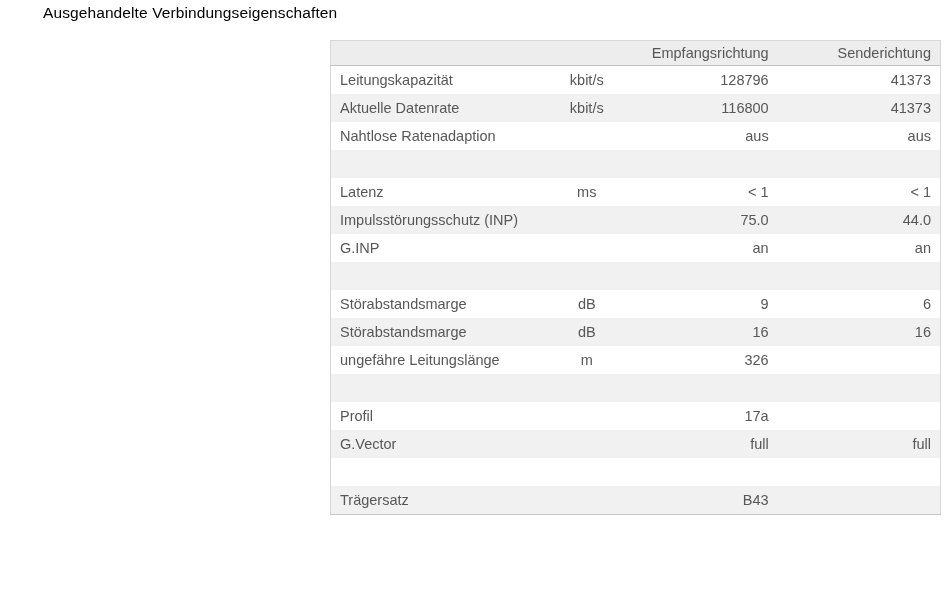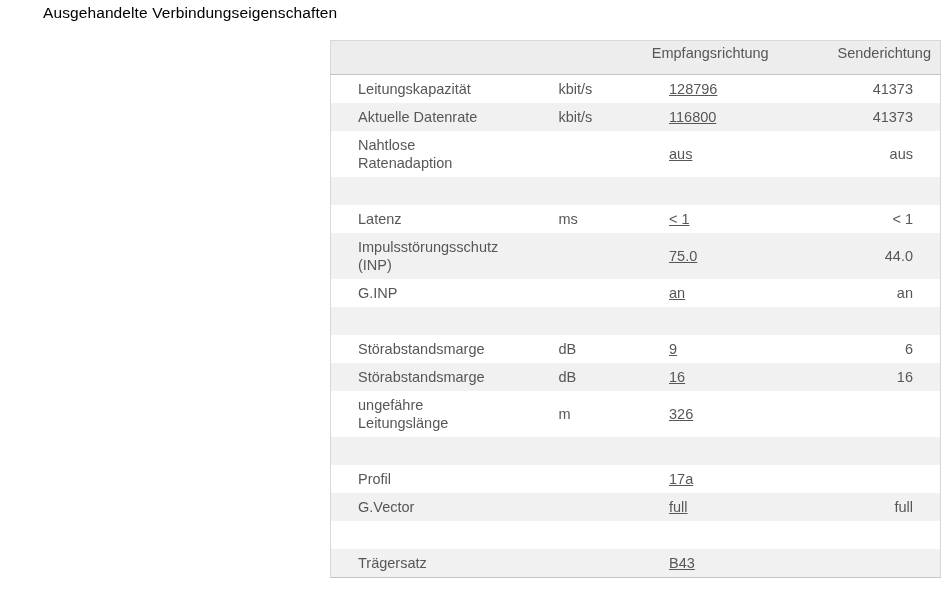--- a/index.html
+++ b/index.html
@@ -45,36 +45,36 @@
   table.props col.c-rx    { width: 135px; }
   table.props col.c-tx    { width: 162px; }
 
   table.props thead th {
     background: #ededed;
     border-bottom: 1px solid #c0c4c6;
     font-weight: normal;
     font-size: 14.5px;
     color: #575757;
     text-align: right;
-    padding: 3px 9px 12px 9px;
+    padding: 3px 9px 3px 9px;
     line-height: 18px;
     white-space: nowrap;
   }
   table.props tbody td {
-    padding: 5px 27px;
+    padding: 5px 9px;
     line-height: 18px;
     vertical-align: middle;
     overflow: hidden;
   }
   table.props tbody tr:nth-child(odd)  { background: #ffffff; }
   table.props tbody tr:nth-child(even) { background: #f1f1f1; }
 
   td.cell-label { text-align: left; padding-left: 8px; padding-right: 10px; }
-  td.cell-unit  { text-align: left; padding-left: 0;  white-space: nowrap; }
-  td.cell-rx    { padding-right: 10px; white-space: nowrap; text-decoration: underline; }
+  td.cell-unit  { text-align: center; padding-left: 0;  white-space: nowrap; }
+  td.cell-rx    { text-align: right; padding-right: 10px; white-space: nowrap; }
   td.cell-tx    { text-align: right; padding-right: 9px;  white-space: nowrap; }
 
   tr.spacer-row td { height: 18px; padding: 5px 0; }
 </style>
 </head>
 <body>
 
 <div class="screen">
 
   <div class="page-title">Ausgehandelte Verbindungseigenschaften</div>

